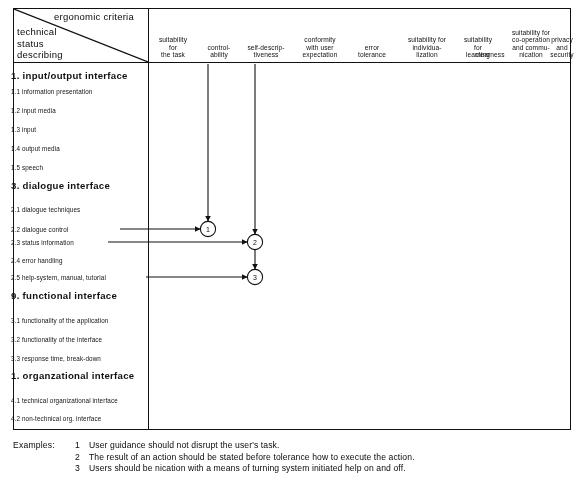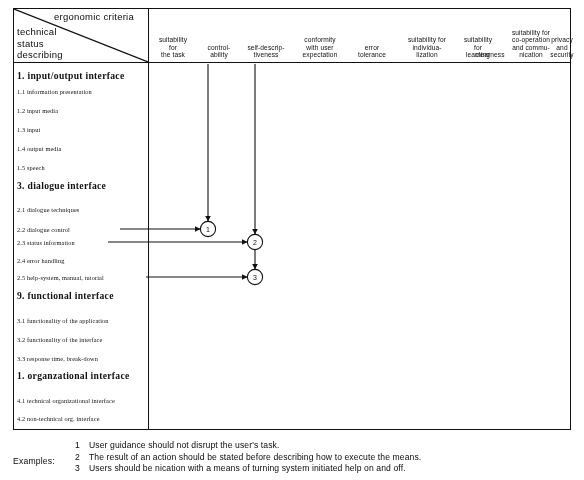--- a/index.html
+++ b/index.html
@@ -83,26 +83,25 @@
     font-size: 6.6px;
     line-height: 7.6px;
     text-align: center;
     color: #111;
     letter-spacing: 0.1px;
   }
 
   
   .rowlabel {
     position: absolute;
-    left: 17px;
+    left: 11px;
     font-size: 6.3px;
     letter-spacing: 0.12px;
     white-space: nowrap;
     color: #111;
-    font-family: Liberation Serif, serif;
   }
   .rowlabel.major {
     font-size: 9.6px;
     font-weight: bold;
     letter-spacing: 0.3px;
   }
 
   
   .overlay {
     position: absolute;
@@ -122,21 +121,21 @@
   
   .examples {
     position: absolute;
     left: 13px;
     top: 440px;
     width: 560px;
   }
   .examples-title {
     position: absolute;
     left: 0;
-    top: 16px;
+    top: 0;
     font-size: 8.6px;
     letter-spacing: 0.2px;
   }
   .example-row {
     position: absolute;
     left: 62px;
     font-size: 8.6px;
     letter-spacing: 0.1px;
     white-space: nowrap;
   }
@@ -275,20 +274,20 @@
 
 <div class="examples">
   <div class="examples-title">Examples:</div>
   <div id="examples-list">
       <div class="example-row" style="top: 0px;">
         <span class="example-num">1</span>
         <span class="example-text">User guidance should not disrupt the user's task.</span>
       </div>
       <div class="example-row" style="top: 11.5px;">
         <span class="example-num">2</span>
-        <span class="example-text">The result of an action should be stated before describing how to execute the means.</span>
+        <span class="example-text">The result of an action should be stated before tolerance how to execute the action.</span>
       </div>
       <div class="example-row" style="top: 23px;">
         <span class="example-num">3</span>
         <span class="example-text">Users should be nication with a means of turning system initiated help on and off.</span>
       </div>
     </div>
 </div>
 
 </body></html>

